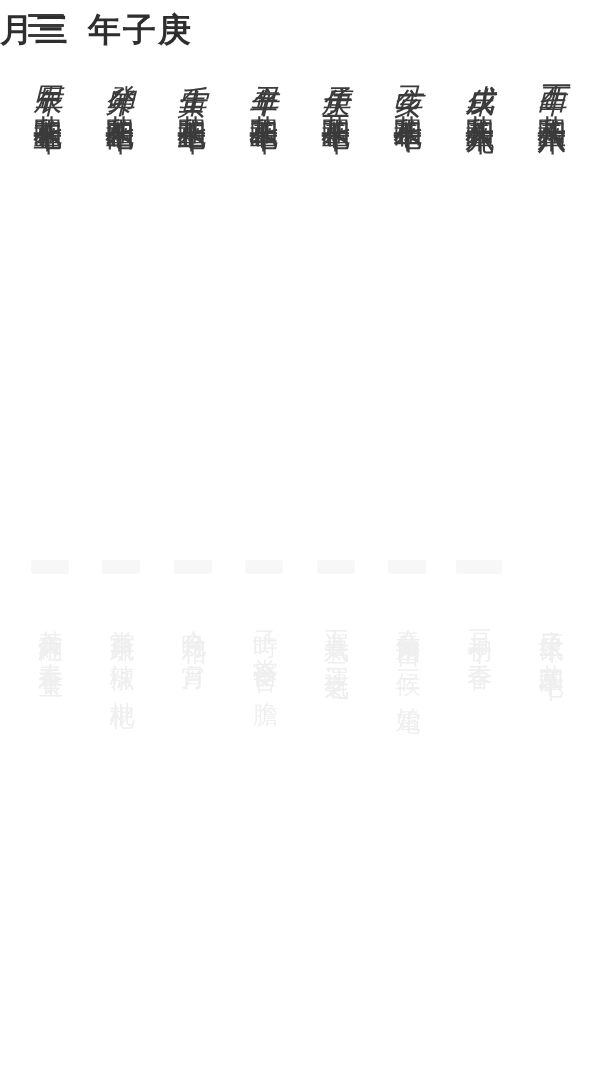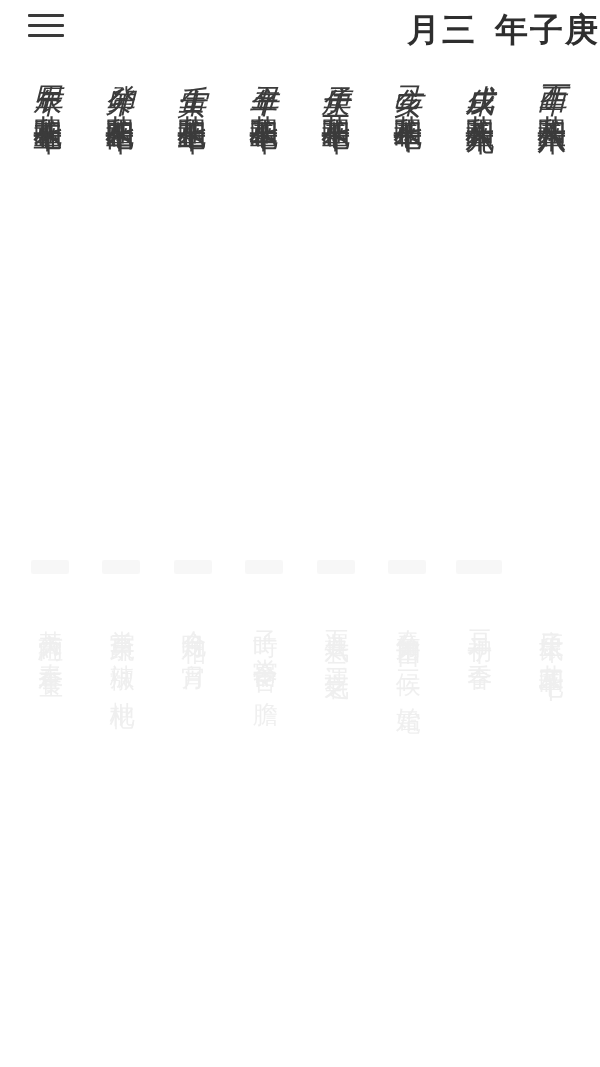--- a/index.html
+++ b/index.html
@@ -38,21 +38,21 @@
     border-radius: 1px;
     margin-bottom: 7px;
     width: 36px;
   }
   .menu-btn span:last-child { margin-bottom: 0; }
 
   .title {
     position: absolute;
     left: 0; top: 8px;
     width: 600px;
-    text-align: right;
+    text-align: left;
     font-size: 33px;
     letter-spacing: 2px;
     color: #2e2e2e;
     font-weight: 600;
     font-family: "DejaVu Serif", "Liberation Serif", serif;
   }
   .title .gap { display: inline-block; width: 18px; }
 
   
   .years {

